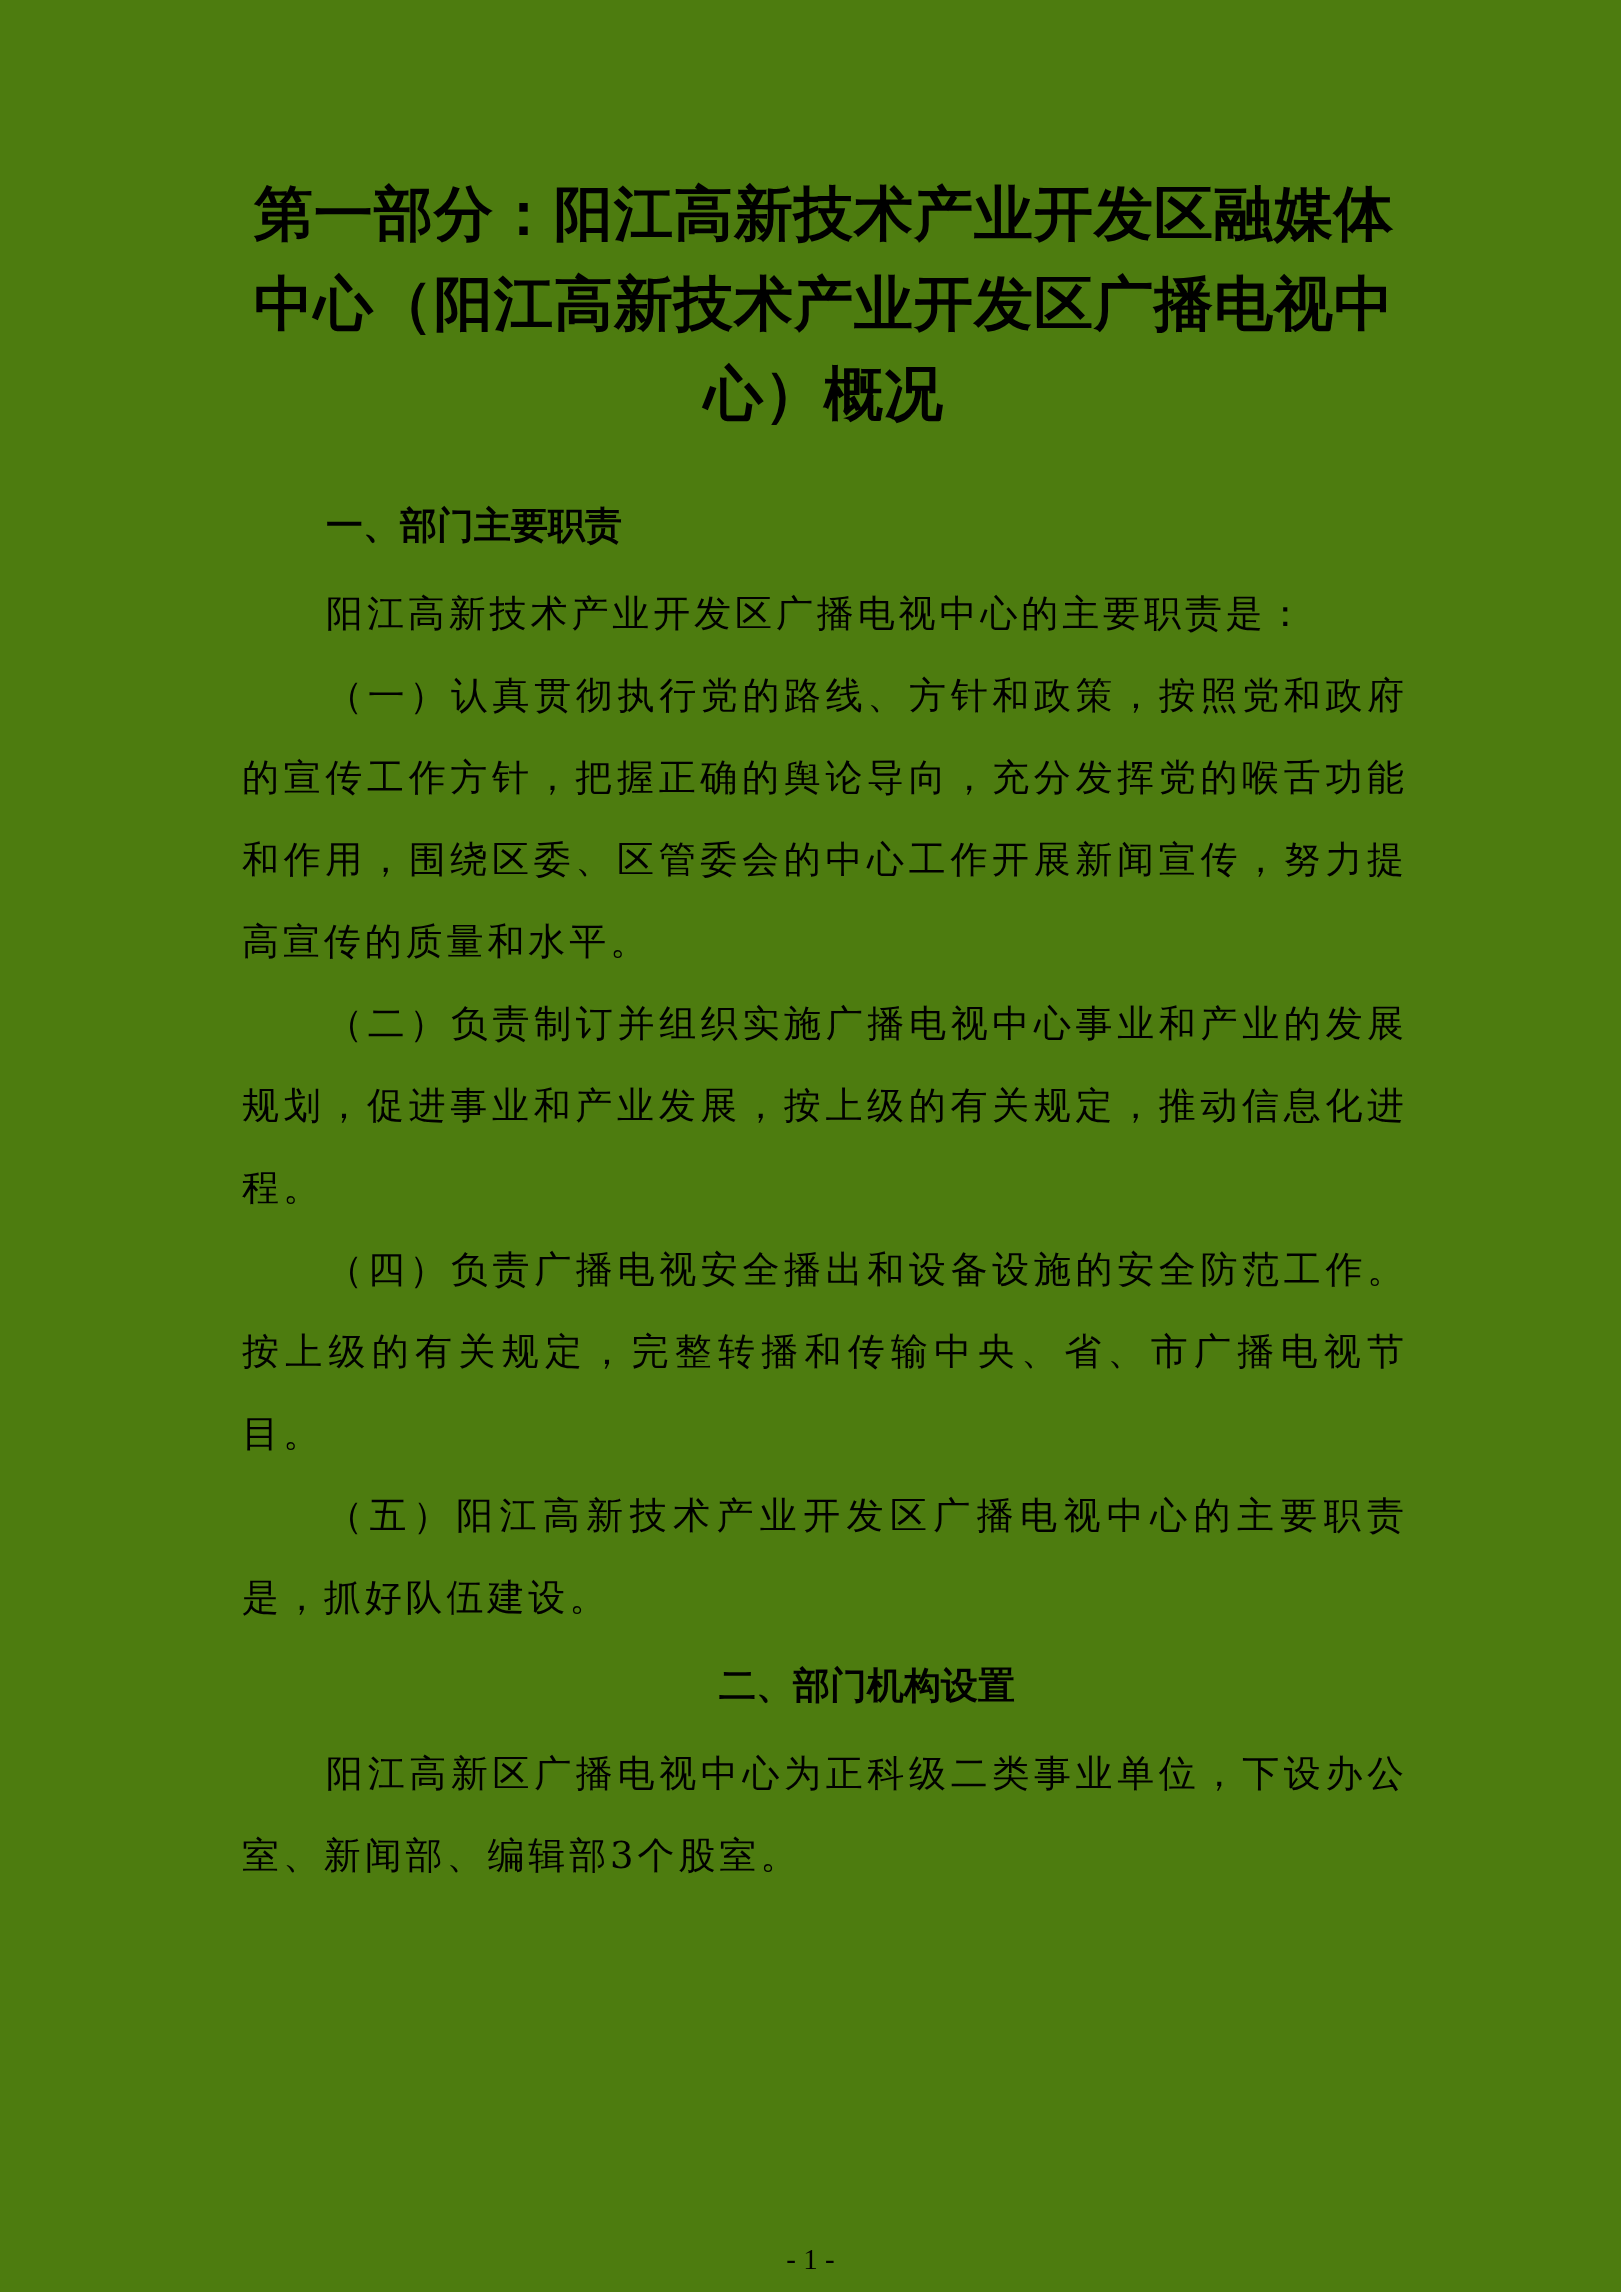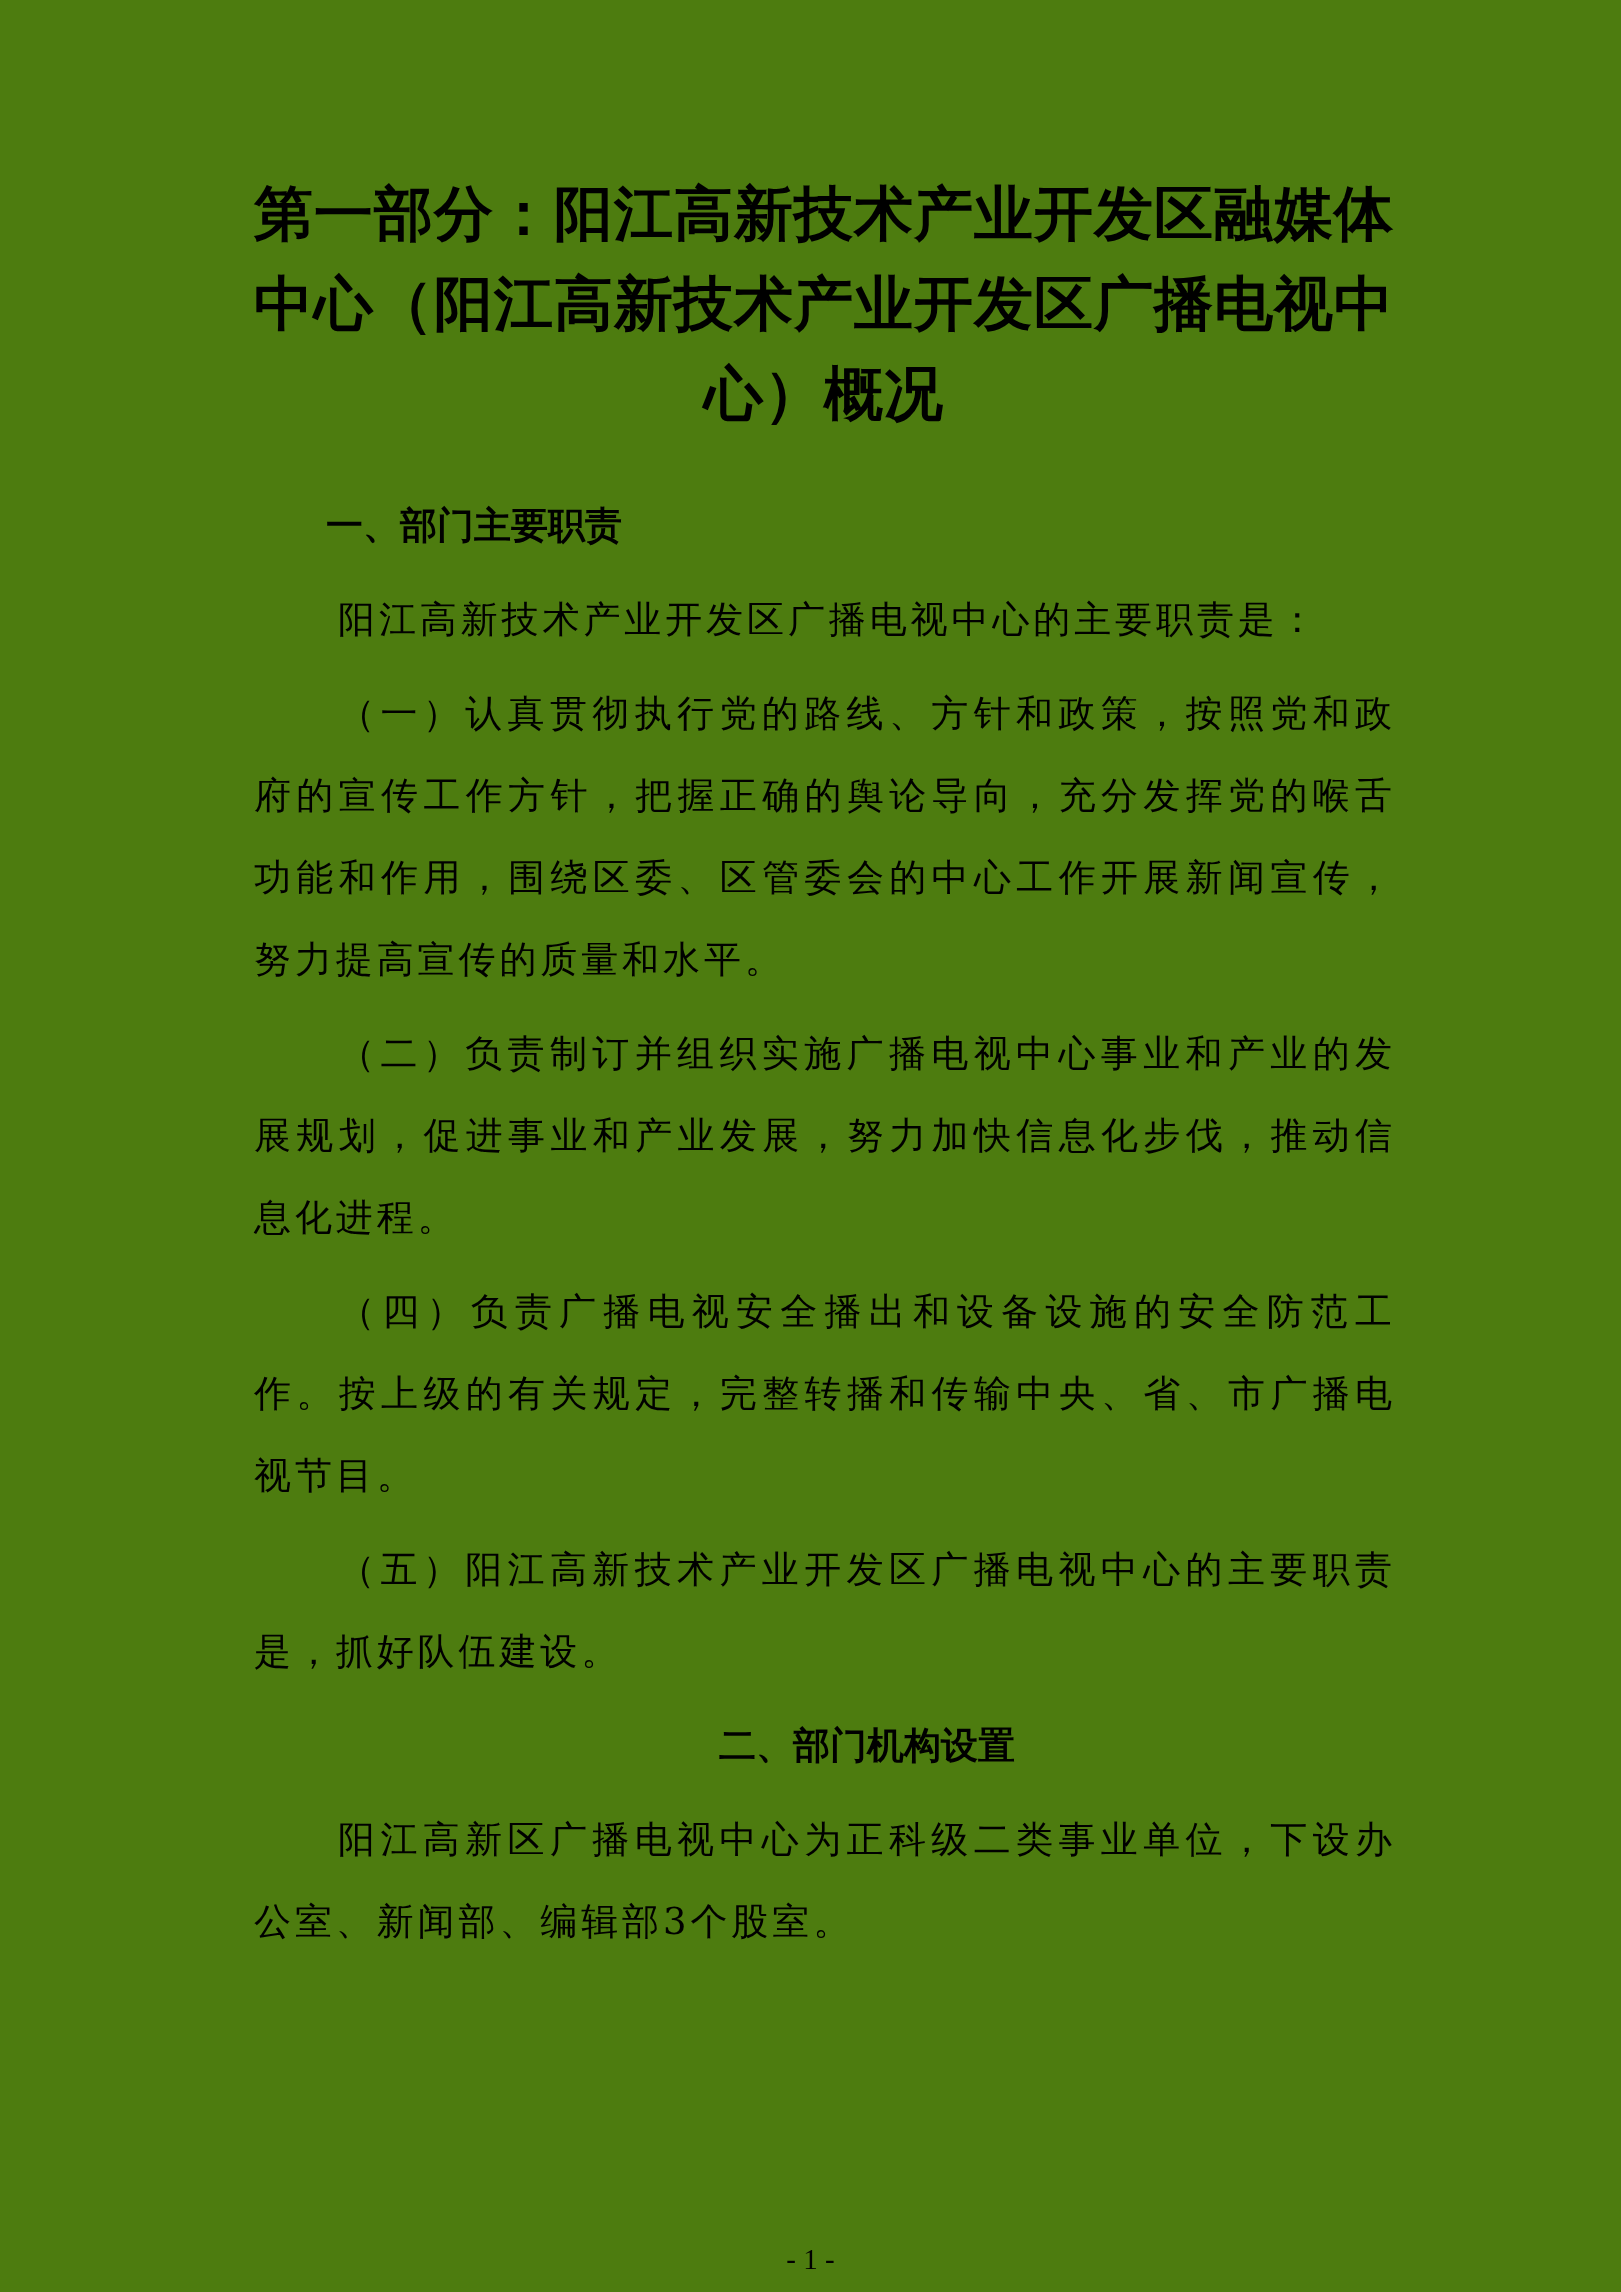--- a/index.html
+++ b/index.html
@@ -16,21 +16,21 @@
     position: absolute; left: 242px; top: 485px; width: 1166px;
   }
   .h {
     font-family: "DejaVu Sans", "Liberation Sans", sans-serif;
     font-weight: bold; font-size: 37px; line-height: 82px;
     text-indent: 84px; margin: 0 0 5.9px 0; white-space: nowrap;
   }
   .h.second { margin-top: 5.9px; text-align: center; }
   .p {
     font-family: "DejaVu Serif", "Liberation Serif", serif;
-    font-size: 37px; line-height: 82px; margin: 12px;
+    font-size: 37px; line-height: 82px; margin: 0;
     letter-spacing: 3.9px; text-indent: 84px; text-align: justify;
   }
   .footer {
     position: absolute; left: 0; width: 1621px; top: 2240px;
     text-align: center;
     font-family: "Liberation Serif", "DejaVu Serif", serif; font-size: 29px; line-height: 39px;
   }
 </style>
 </head>
 <body>
@@ -40,21 +40,21 @@
   <div class="title">
     <span>第一部分：阳江高新技术产业开发区融媒体</span>
     <span>中心（阳江高新技术产业开发区广播电视中</span>
     <span>心）概况</span>
   </div>
 
   <div class="content">
     <div class="h">一、部门主要职责</div>
     <p class="p">阳江高新技术产业开发区广播电视中心的主要职责是：</p>
     <p class="p">（一）认真贯彻执行党的路线、方针和政策，按照党和政府的宣传工作方针，把握正确的舆论导向，充分发挥党的喉舌功能和作用，围绕区委、区管委会的中心工作开展新闻宣传，努力提高宣传的质量和水平。</p>
-    <p class="p">（二）负责制订并组织实施广播电视中心事业和产业的发展规划，促进事业和产业发展，努力加快信息化步伐，推动信息化进程。</p>
+    <p class="p">（二）负责制订并组织实施广播电视中心事业和产业的发展规划，促进事业和产业发展，按上级的有关规定，推动信息化进程。</p>
     <p class="p">（四）负责广播电视安全播出和设备设施的安全防范工作。按上级的有关规定，完整转播和传输中央、省、市广播电视节目。</p>
     <p class="p">（五）阳江高新技术产业开发区广播电视中心的主要职责是，抓好队伍建设。</p>
 
     <div class="h second">二、部门机构设置</div>
     <p class="p">阳江高新区广播电视中心为正科级二类事业单位，下设办公室、新闻部、编辑部3个股室。</p>
   </div>
 
   <div class="footer">- 1 -</div>
 </div>
 

